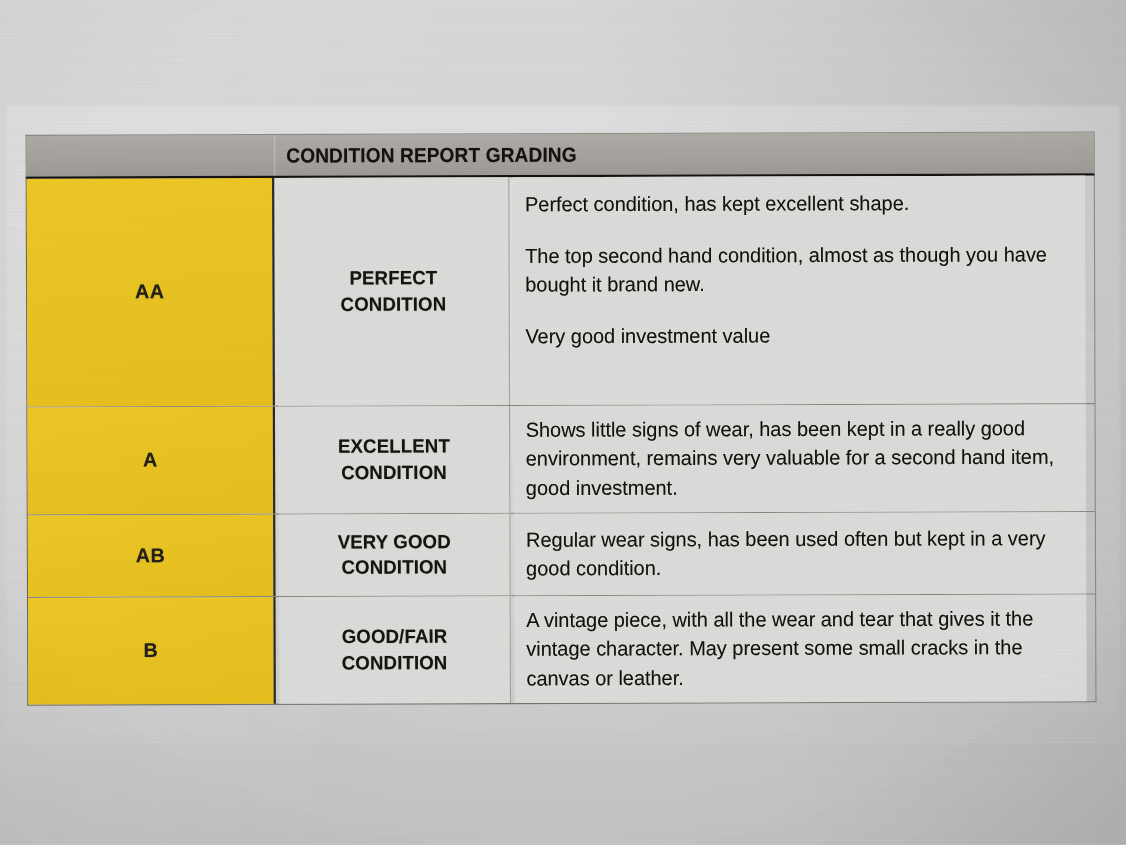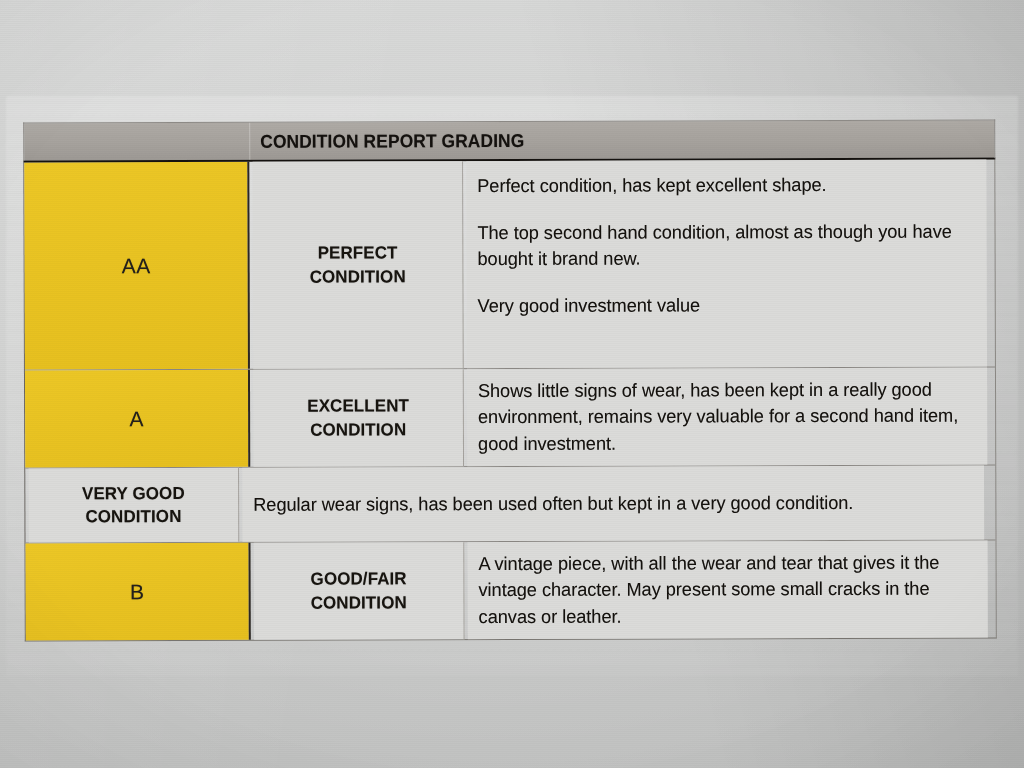--- a/index.html
+++ b/index.html
@@ -101,22 +101,22 @@
   .cell-grade {
     width: 225px;
     flex: 0 0 225px;
     background: linear-gradient(170deg, #ecc726 0%, #e9c322 45%, #e6bf1e 100%);
     border-right: 2px solid #2b2723;
     box-sizing: border-box;
     display: flex;
     align-items: center;
     justify-content: center;
     color: #23201c;
-    font-weight: normal;
-    font-size: 21px;
+    font-weight: bold;
+    font-size: 18px;
     letter-spacing: 0.4px;
     text-shadow: 0 0 1px rgba(0,0,0,0.35);
   }
 
   .cell-name {
     width: 217px;
     flex: 0 0 217px;
     background: #dbdbd9;
     border-right: 1px solid #a4a19d;
     box-sizing: border-box;
@@ -209,20 +209,21 @@
       <div class="cell-name">
         <span>EXCELLENT</span>
         <span>CONDITION</span>
       </div>
       <div class="cell-desc">
         <p>Shows little signs of wear, has been kept in a really good environment, remains very valuable for a second hand item, good investment.</p>
       </div>
     </div>
 
     <div class="grade-row row-ab">
+      <div class="cell-grade">AB</div>
       <div class="cell-name">
         <span>VERY GOOD</span>
         <span>CONDITION</span>
       </div>
       <div class="cell-desc">
         <p>Regular wear signs, has been used often but kept in a very good condition.</p>
       </div>
     </div>
 
     <div class="grade-row row-b">

